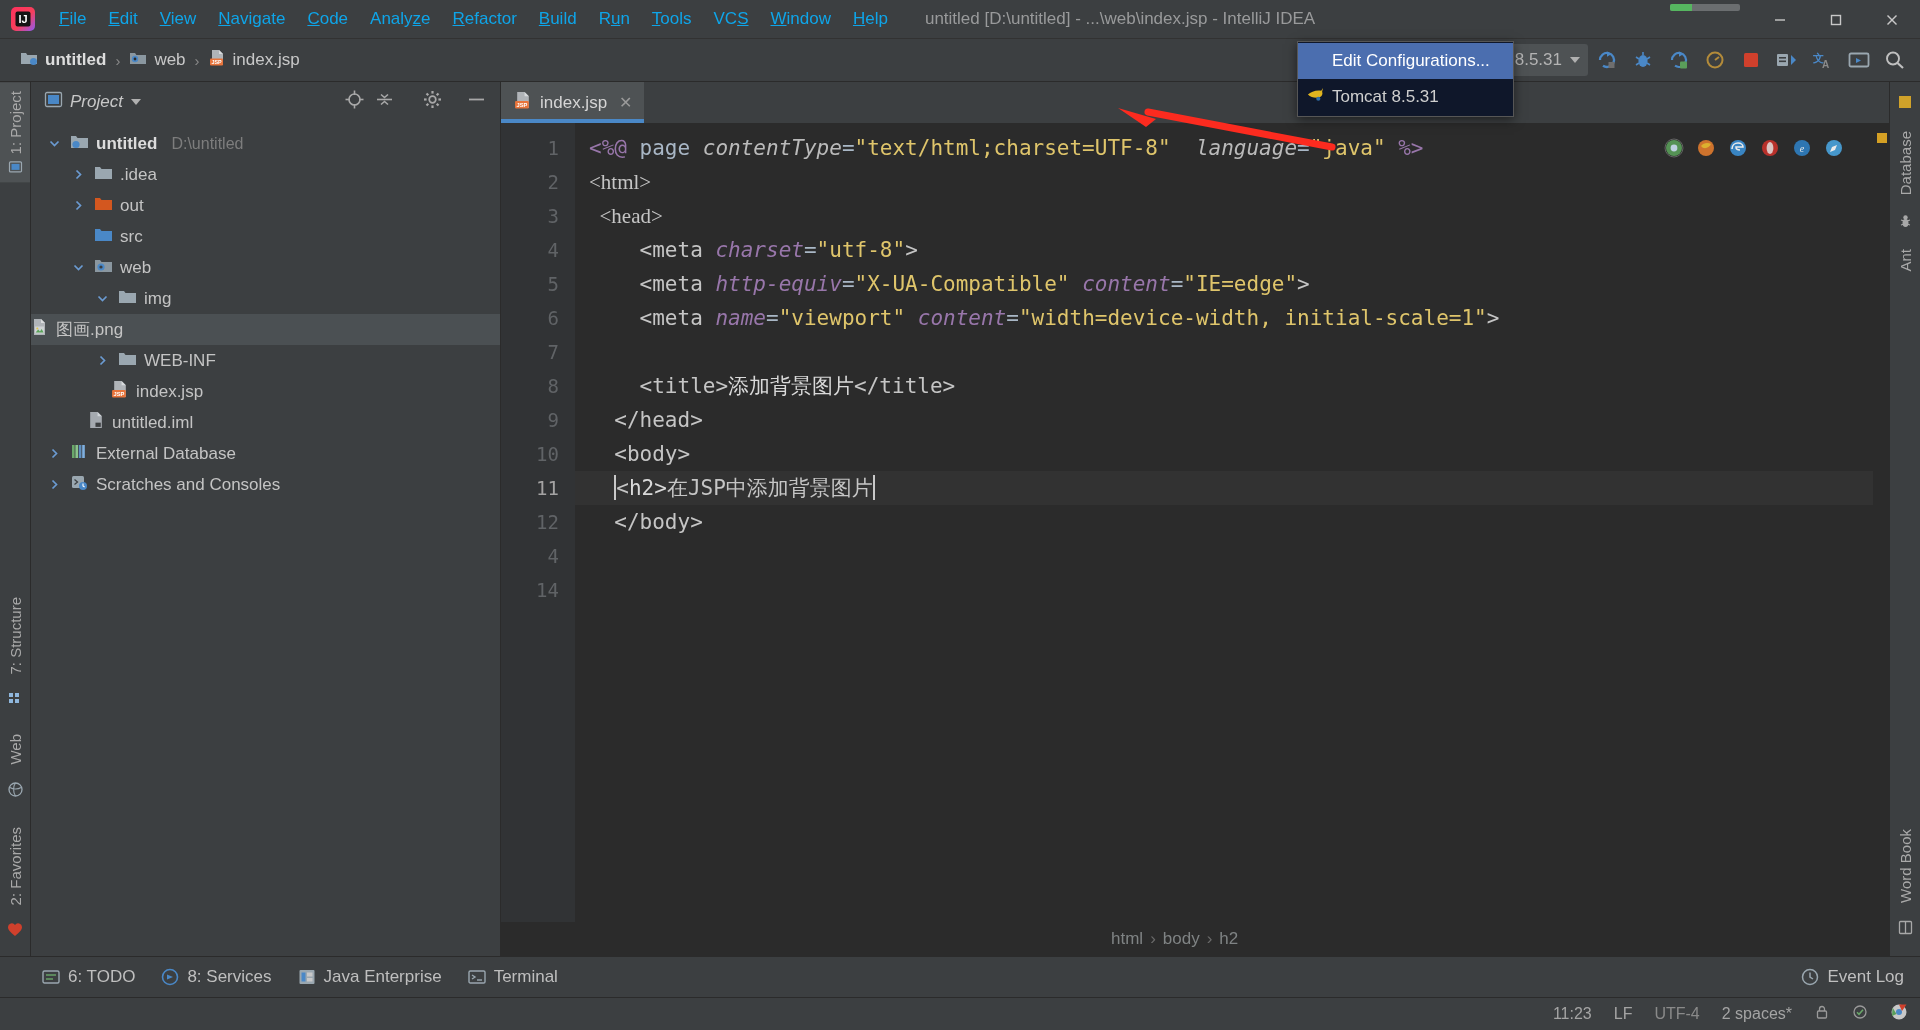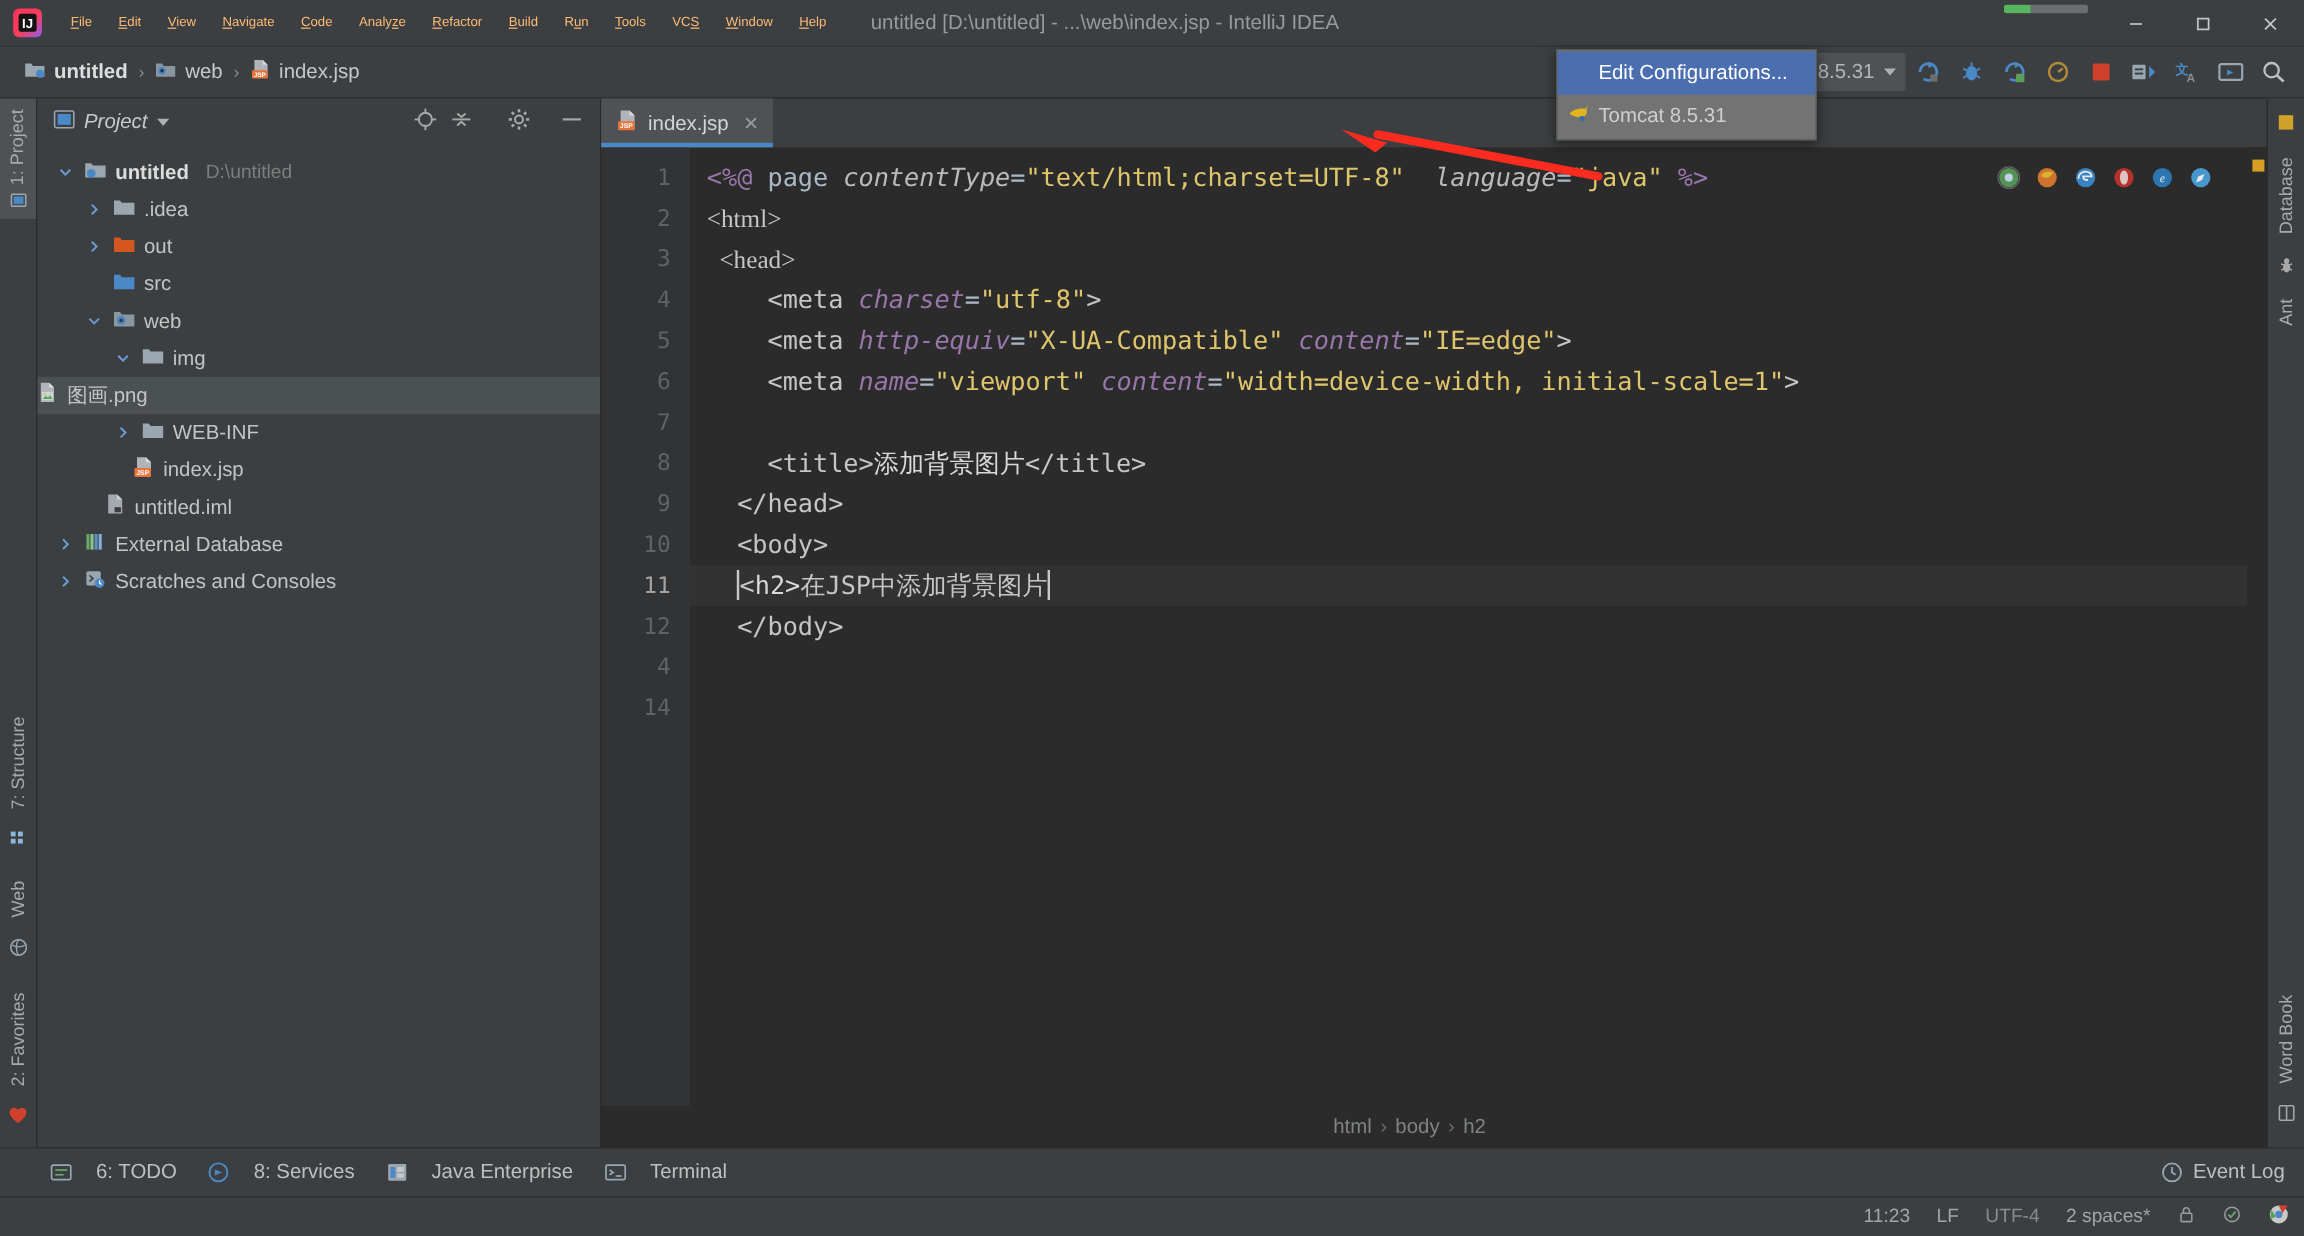--- a/index.html
+++ b/index.html
@@ -14,21 +14,21 @@
   .app { width:1920px; height:1030px; display:flex; flex-direction:column; background:#3c3f41; }
 
   
   .menubar {
     height:39px; background:#3c3f41; display:flex; align-items:center;
     padding-left:10px; position:relative; flex:none;
     border-bottom:1px solid #323232;
   }
   .logo { width:26px; height:26px; margin-right:12px; position:relative; flex:none; }
   .menu-item {
-    padding:4px 11px; font-size:11px; color:#fdba74; cursor:default; white-space:nowrap;
+    padding:4px 11px; font-size:17px; color:#0ea5e9; cursor:default; white-space:nowrap;
   }
   .menu-item u { text-decoration:underline; }
   .win-title {
     margin-left:26px; color:#999a9b; font-size:17px; white-space:nowrap;
   }
   .progress-wrap { position:absolute; right:180px; top:4px; width:70px; height:7px;
     background:#6b6e70; border-radius:2px; overflow:hidden; }
   .progress-bar { width:32%; height:100%; background:#56b660; }
   .win-ctrls { position:absolute; right:0; top:0; height:39px; display:flex; align-items:center; }
   .win-btn { width:56px; height:39px; display:flex; align-items:center; justify-content:center;
@@ -47,21 +47,21 @@
   .tb-right { margin-left:auto; display:flex; align-items:center; gap:2px; }
   .tb-btn { width:34px; height:34px; display:flex; align-items:center; justify-content:center; border-radius:3px; }
   .runcfg {
     display:flex; align-items:center; gap:8px; height:32px; padding:0 8px 0 10px;
     background:#4e5254; border-radius:3px; color:#b4b4b4; font-size:17px; min-width:160px;
   }
   .caret-d { width:0;height:0;border-left:5px solid transparent;border-right:5px solid transparent;border-top:6px solid #b0b0b0; }
 
   
   .popup {
-    position:absolute; left:1297px; top:41px; width:217px; background:#737373;
+    position:absolute; left:1297px; top:41px; width:217px; background:#0f172a;
     border:1px solid #565656; box-shadow:0 3px 10px rgba(0,0,0,.5); z-index:60; padding:1px 0;
   }
   .popup-item { height:36px; display:flex; align-items:center; gap:9px; padding:0 10px 0 34px;
     font-size:17px; color:#cfcfcf; white-space:nowrap; position:relative; }
   .popup-item.sel { background:#4b6eaf; color:#fff; }
   .popup-item .pi-icon { position:absolute; left:8px; top:50%; transform:translateY(-50%); }
 
   
   .arrow-svg { position:absolute; left:1110px; top:105px; z-index:70; pointer-events:none; }
 
@@ -131,21 +131,21 @@
   .bread-bot .sep { color:#6a6a6a; }
 
   
   .markstrip { width:16px; flex:none; background:#2b2b2b; position:relative; }
   .mark-y { position:absolute; right:2px; top:10px; width:10px; height:10px; background:#d5a024; }
   .browsers { position:absolute; right:28px; top:14px; display:flex; gap:10px; align-items:center; opacity:.9; }
 
   
   .botbar { height:41px; background:#3c3f41; display:flex; align-items:center; flex:none;
     border-top:1px solid #2b2b2b; padding-left:42px; gap:26px; }
-  .btool { display:flex; align-items:center; gap:20px; font-size:17px; color:#bfbfbf; }
+  .btool { display:flex; align-items:center; gap:8px; font-size:17px; color:#bfbfbf; }
   .botbar-right { margin-left:auto; display:flex; align-items:center; gap:8px; padding-right:16px;
     font-size:17px; color:#bfbfbf; }
 
   
   .status { height:33px; background:#3c3f41; display:flex; align-items:center; flex:none;
     border-top:1px solid #2b2b2b; font-size:16px; color:#a4a4a4; padding-right:12px; }
   .status-right { margin-left:auto; display:flex; align-items:center; gap:22px; }
   .sitem { color:#a4a4a4; }
   .sitem.dim { color:#8a8a8a; }
 

